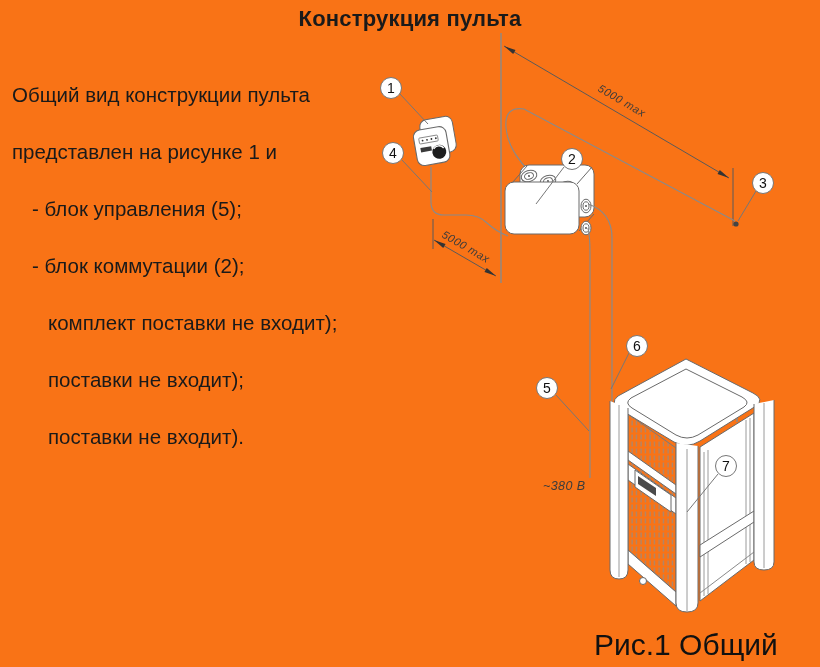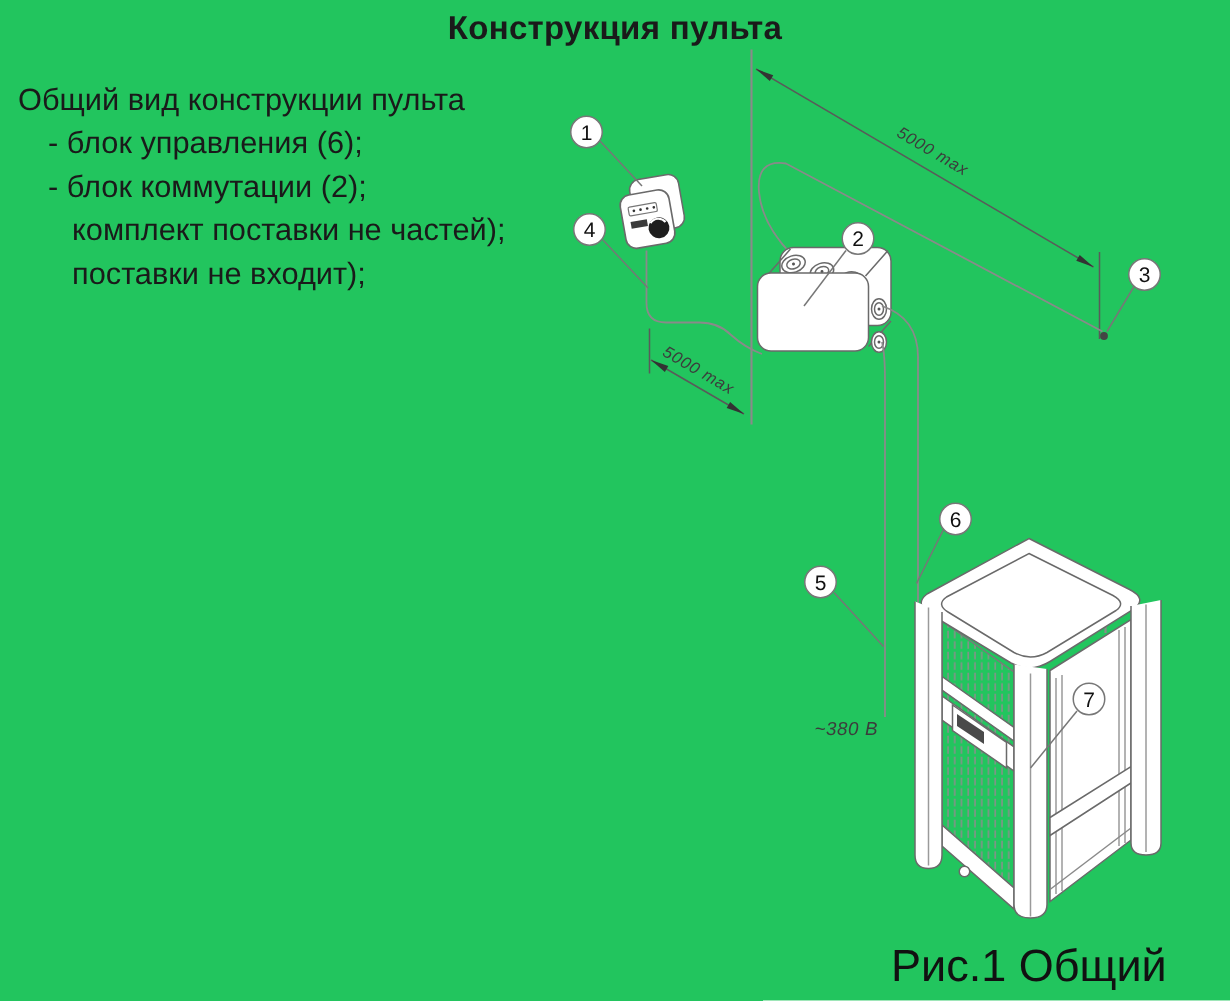--- a/index.html
+++ b/index.html
@@ -1,44 +1,46 @@
 <!DOCTYPE html>
 <html><head>
 <meta charset="utf-8">
 <style>
   html,body{margin:0;padding:0;background:#fff;}
-  #page{position:relative;width:820px;height:667px;background:#22c55e;overflow:hidden;
+  #page{position:relative;width:820px;height:667px;background:#f97316;overflow:hidden;
         font-family:"Liberation Sans",sans-serif;color:#1a1a1a;}
   #title{position:absolute;top:6px;left:0;width:820px;text-align:center;
          font-size:22px;font-weight:bold;letter-spacing:0.2px;}
   #intro{position:absolute;top:52px;left:12px;width:390px;font-size:20.5px;line-height:29px;}
-  .line{white-space:nowrap;}
+  .line{white-space:nowrap;margin-top:28px;}
   .ind0{padding-left:0;}
   .ind1{padding-left:20px;}
   .ind2{padding-left:36px;}
   #caption{position:absolute;left:594px;top:628px;font-size:30px;color:#111;}
   svg{position:absolute;top:0;left:0;}
   svg text{font-family:"Liberation Sans",sans-serif;}
   .dimtext{font-size:11px;font-style:italic;fill:#3c3c3c;letter-spacing:0.6px;}
   .callout-num{font-size:14px;fill:#111;}
   .volt{font-size:12.5px;font-style:italic;fill:#3c3c3c;letter-spacing:0.4px;}
 </style>
 </head>
 <body>
 
 <div id="page">
 
   <div id="title">Конструкция пульта</div>
 
   <div id="intro">
     <div class="line ind0">Общий вид конструкции пульта</div>
-    <div class="line ind1">- блок управления (6);</div>
+    <div class="line ind0">представлен на рисунке 1 и</div>
+    <div class="line ind1">- блок управления (5);</div>
     <div class="line ind1">- блок коммутации (2);</div>
-    <div class="line ind2">комплект поставки не частей);</div>
+    <div class="line ind2">комплект поставки не входит);</div>
     <div class="line ind2">поставки не входит);</div>
+    <div class="line ind2">поставки не входит).</div>
   </div>
 
   <svg width="820" height="667" viewBox="0 0 820 667">
     <defs>
       <pattern id="hatch" width="4.5" height="7" patternUnits="userSpaceOnUse">
         <line x1="2" y1="0.5" x2="2" y2="5.5" stroke="#8d8d8d" stroke-width="1"></line>
       </pattern>
     </defs>
 
     <path d="M 501 33 L 501 283" stroke="#8a8a8a" stroke-width="1.4" fill="none"></path>

